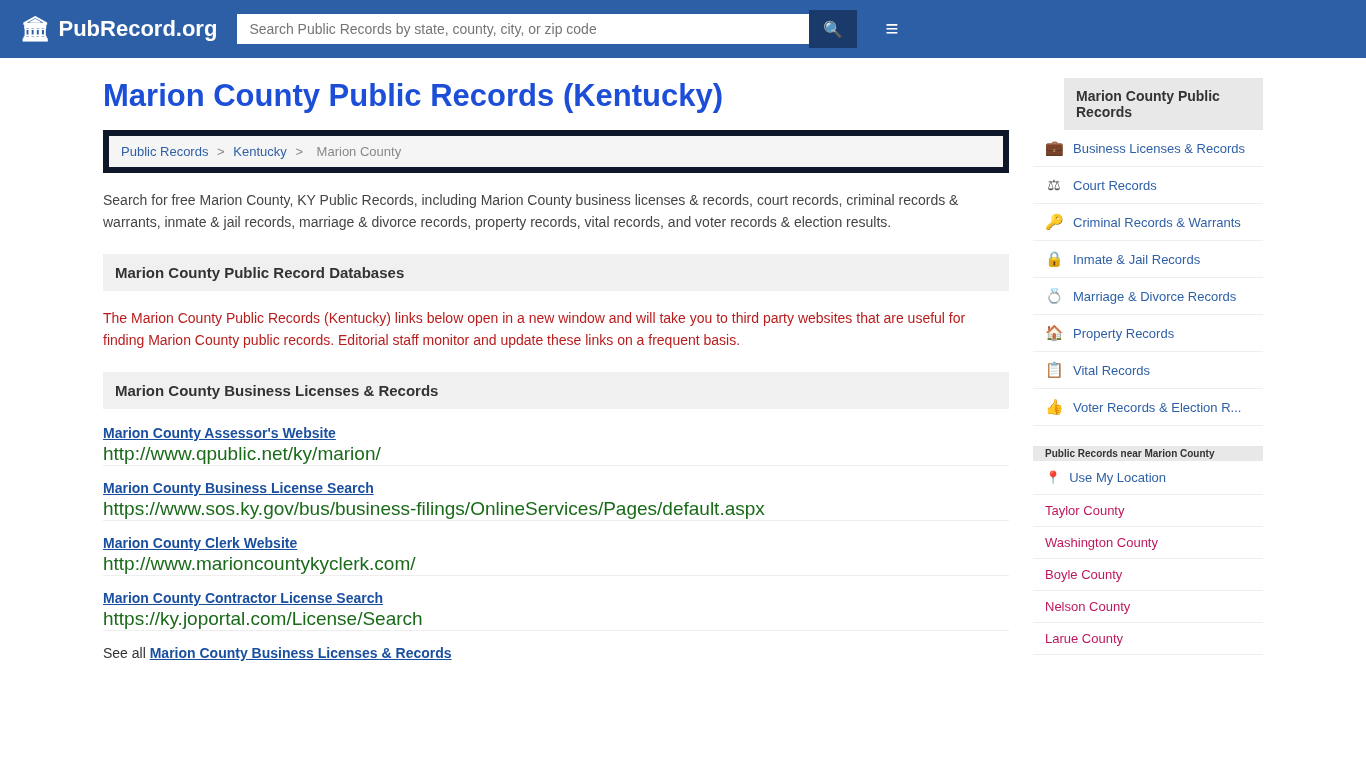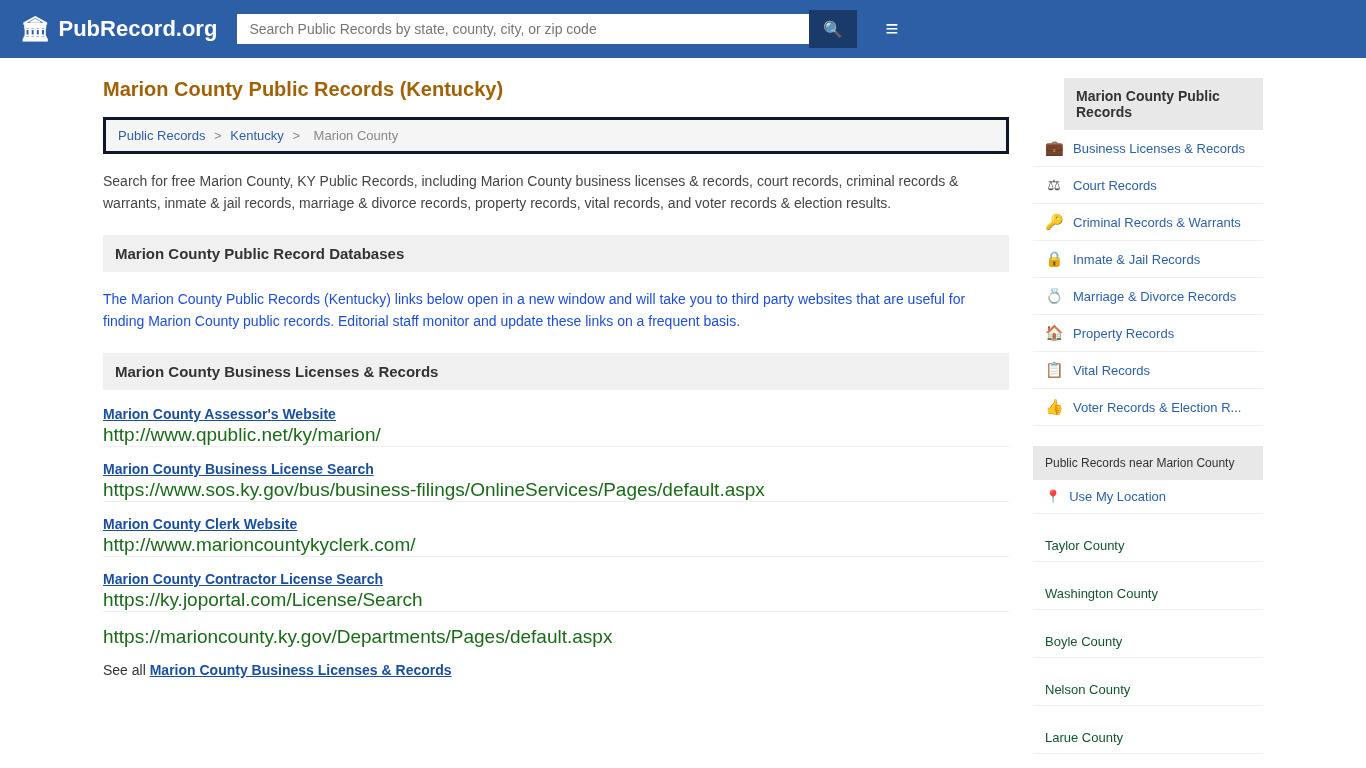--- a/index.html
+++ b/index.html
@@ -67,32 +67,32 @@
       display: flex;
       gap: 24px;
     }
 
     
     .content {
       flex: 1;
       min-width: 0;
     }
     .page-title {
-      font-size: 20px;
-      font-weight: bold;
-      color: #a16207;
+      font-size: 31px;
+      font-weight: bold;
+      color: #1d4ed8;
       margin-bottom: 16px;
     }
     .breadcrumb {
       background: #f5f5f5;
       padding: 8px 12px;
       font-size: 13px;
       color: #555;
       margin-bottom: 16px;
-      border: 3px solid #0f172a;
+      border: 6px solid #0f172a;
     }
     .breadcrumb a {
       color: #2d5fa6;
       text-decoration: none;
     }
     .breadcrumb span {
       margin: 0 5px;
       color: #888;
     }
     .intro-text {
@@ -106,21 +106,21 @@
       padding: 10px 12px;
       font-size: 15px;
       font-weight: bold;
       color: #333;
       margin-bottom: 16px;
       border-left: none;
     }
     .section-desc {
       font-size: 14px;
       line-height: 1.6;
-      color: #1d4ed8;
+      color: #b91c1c;
       margin-bottom: 20px;
     }
     .record-entry {
       margin-bottom: 14px;
       border-bottom: 1px solid #eee;
     }
     .record-entry:last-of-type {
       border-bottom: none;
     }
     .record-title {
@@ -178,23 +178,23 @@
     }
     .sidebar-item .s-icon {
       font-size: 15px;
       color: #555;
       width: 18px;
       text-align: center;
       flex-shrink: 0;
     }
     .nearby-section .nearby-title {
       background: #e8e8e8;
-      padding: 10px 12px;
-      font-size: 12px;
-      font-weight: normal;
+      padding: 2px 12px;
+      font-size: 10px;
+      font-weight: bold;
       color: #333;
     }
     .nearby-item {
       display: flex;
       align-items: center;
       gap: 8px;
       padding: 9px 12px;
       border-bottom: 1px solid #eee;
       font-size: 13px;
       cursor: pointer;
@@ -204,24 +204,23 @@
       color: #2d5fa6;
       font-weight: normal;
     }
     .nearby-item .loc-icon {
       color: #555;
       font-size: 13px;
     }
     .nearby-county {
       padding: 8px 12px;
       font-size: 13px;
-      color: #14532d;
+      color: #be185d;
       border-bottom: 1px solid #eee;
       cursor: pointer;
-      margin-top: 16px;
     }
   </style>
 </head>
 <body>
 
 <header>
   <div class="header">
     <a class="logo">
       <span class="logo-icon">🏛</span>
       <span>PubRecord.org</span>
@@ -270,21 +269,20 @@
     </div>
         <div class="record-entry">
       <a class="record-title">Marion County Clerk Website</a>
       <a class="record-url">http://www.marioncountykyclerk.com/</a>
     </div>
         <div class="record-entry">
       <a class="record-title">Marion County Contractor License Search</a>
       <a class="record-url">https://ky.joportal.com/License/Search</a>
     </div>
         <div class="record-entry">
-      <a class="record-url">https://marioncounty.ky.gov/Departments/Pages/default.aspx</a>
     </div>
       </div>
 
     <div class="see-all">
       <span>See all</span>
       <a>Marion County Business Licenses &amp; Records</a>
     </div>
   </div>
 
   <aside class="sidebar">

